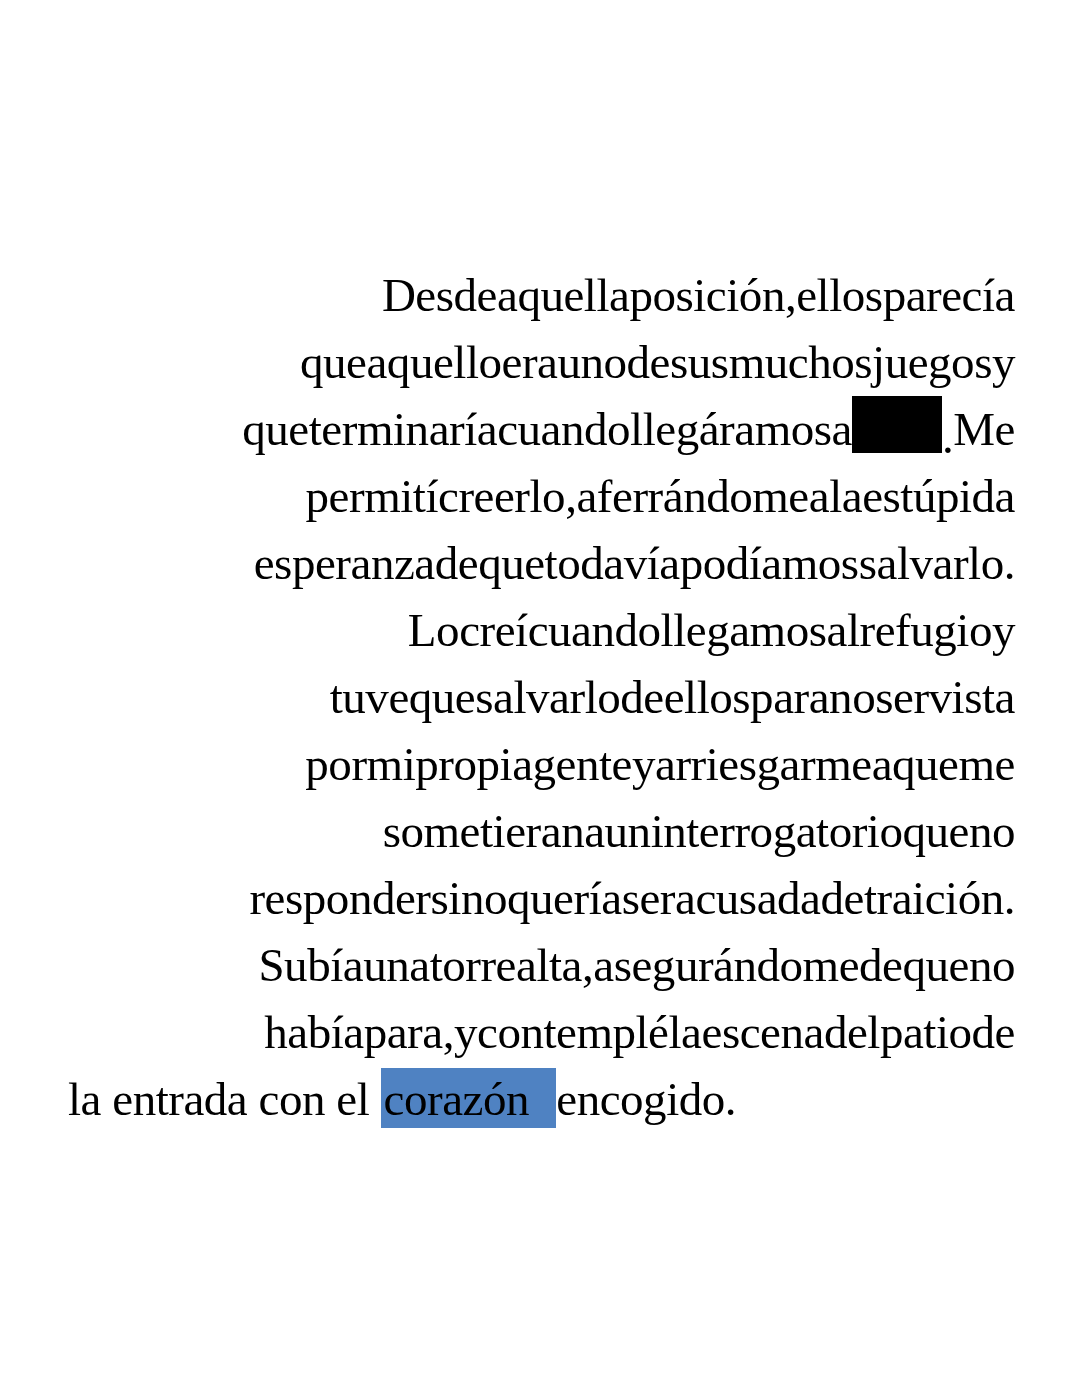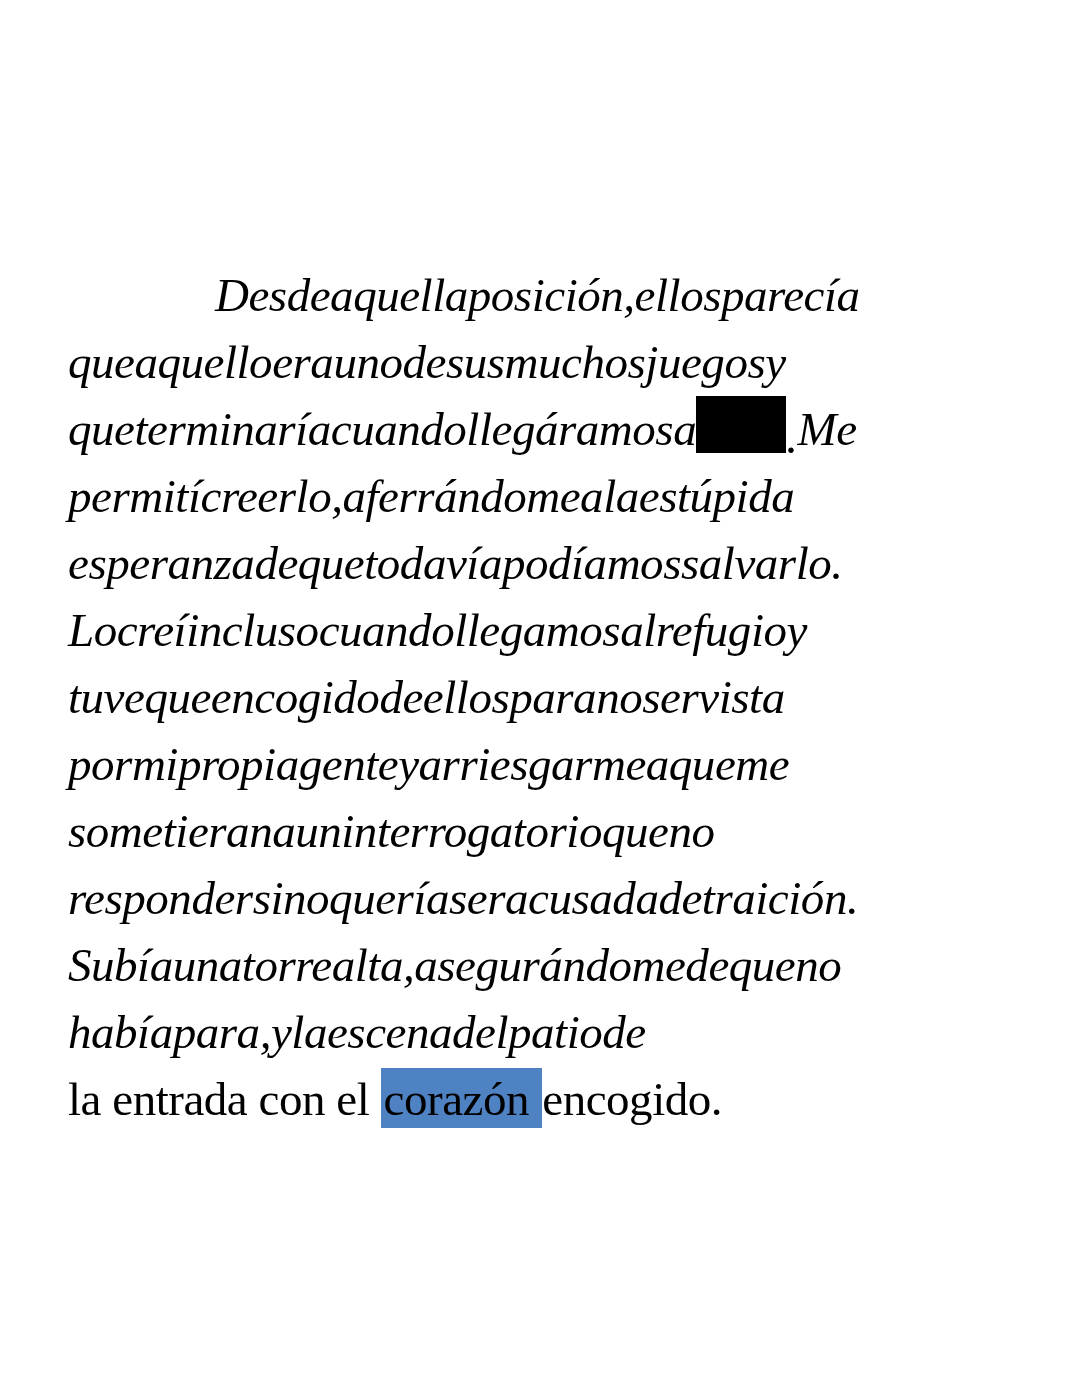--- a/index.html
+++ b/index.html
@@ -21,34 +21,33 @@
     left:68px;top:262px;
     width:947px;
     font-size:47px;
     line-height:67px;
     letter-spacing:-0.01em;
     color:var(--fg);
   }
   .line{height:67px;white-space:pre;}
   .line.justify{
     display:flex;
-    justify-content:flex-start;
+    justify-content:flex-end;
     white-space:nowrap;
-    font-style:italic;
   }
   .line.indent{padding-left:147px;}
   .justify .tok{flex:0 0 auto;}
   .redaction{
     display:inline-block;
     width:90px;height:57px;
     background:var(--redact);
   }
   .hl{
     background:var(--hl);
-    padding:5px 2px 3px 3px;
+    padding:5px 16px 3px 3px;
   }
 </style>
 </head>
 <body>
 
 <div class="text-block" id="paragraph">
     <div class="line justify indent">
       <span class="tok">Desde</span>
       <span class="tok">aquella</span>
       <span class="tok">posición,</span>
@@ -87,31 +86,30 @@
       <span class="tok">esperanza</span>
       <span class="tok">de</span>
       <span class="tok">que</span>
       <span class="tok">todavía</span>
       <span class="tok">podíamos</span>
       <span class="tok">salvarlo.</span>
     </div>
     <div class="line justify">
       <span class="tok">Lo</span>
       <span class="tok">creí</span>
-      <span class="tok">incluso</span>
       <span class="tok">cuando</span>
       <span class="tok">llegamos</span>
       <span class="tok">al</span>
       <span class="tok">refugio</span>
       <span class="tok">y</span>
     </div>
     <div class="line justify">
       <span class="tok">tuve</span>
       <span class="tok">que</span>
-      <span class="tok">encogido</span>
+      <span class="tok">salvarlo</span>
       <span class="tok">de</span>
       <span class="tok">ellos</span>
       <span class="tok">para</span>
       <span class="tok">no</span>
       <span class="tok">ser</span>
       <span class="tok">vista</span>
     </div>
     <div class="line justify">
       <span class="tok">por</span>
       <span class="tok">mi</span>
@@ -149,20 +147,21 @@
       <span class="tok">alta,</span>
       <span class="tok">asegurándome</span>
       <span class="tok">de</span>
       <span class="tok">que</span>
       <span class="tok">no</span>
     </div>
     <div class="line justify">
       <span class="tok">había</span>
       <span class="tok">para,</span>
       <span class="tok">y</span>
+      <span class="tok">contemplé</span>
       <span class="tok">la</span>
       <span class="tok">escena</span>
       <span class="tok">del</span>
       <span class="tok">patio</span>
       <span class="tok">de</span>
     </div>
     <div class="line"><span class="tok">la entrada con el </span><span class="tok hl">corazón </span><span class="tok">encogido.</span></div>
   </div>
 
 </body></html>

